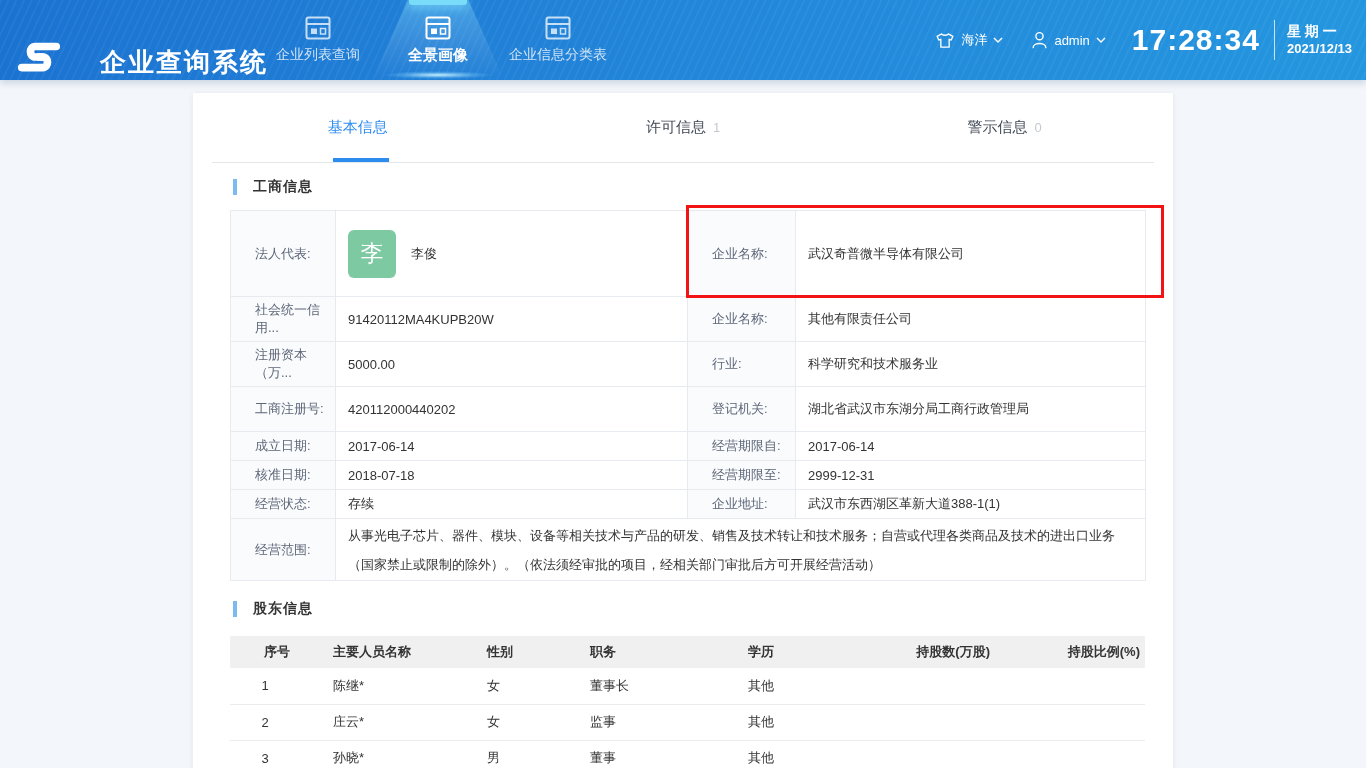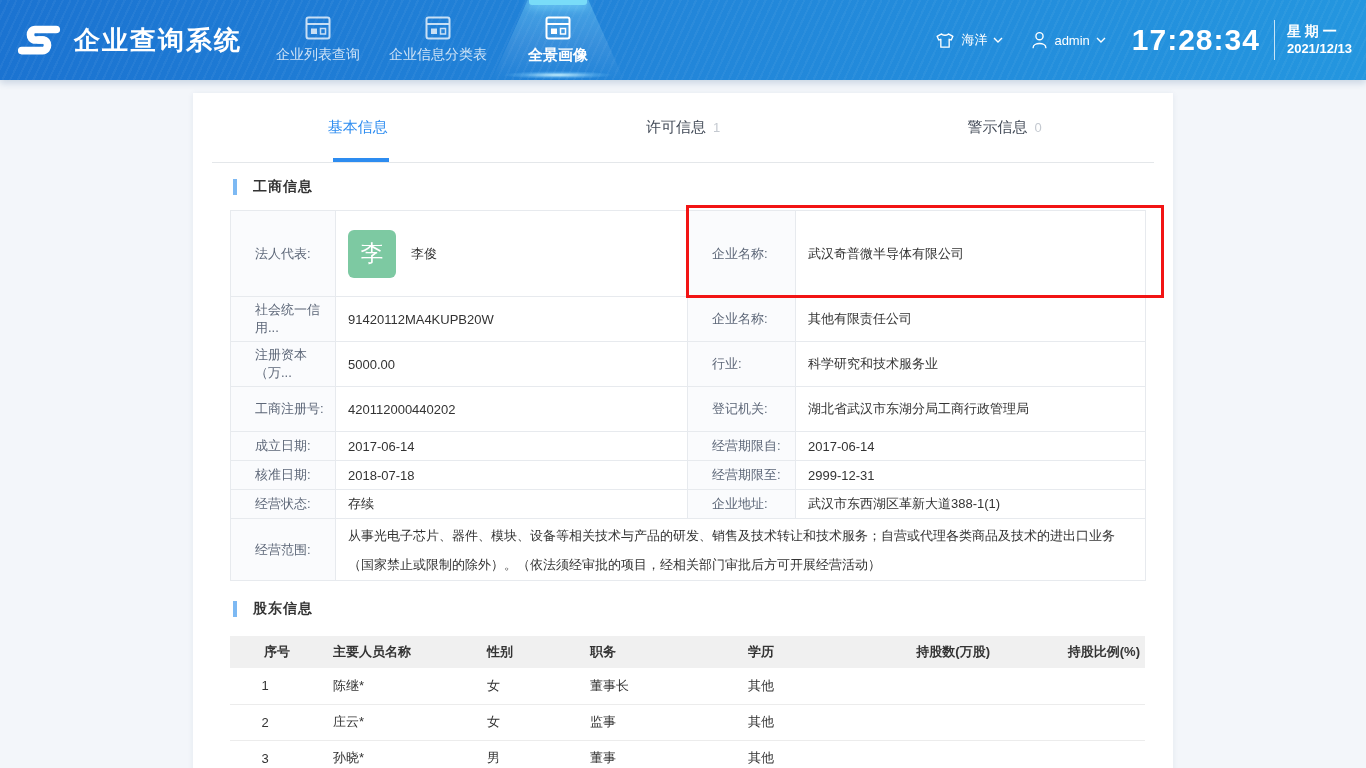--- a/index.html
+++ b/index.html
@@ -9,21 +9,21 @@
 
   
   .app-header {
     position:relative; height:80px; display:flex; align-items:stretch;
     background:
       repeating-linear-gradient(115deg, rgba(255,255,255,.045) 0 2px, rgba(255,255,255,0) 2px 7px),
       linear-gradient(97deg,#1b73d1 0%, #2285d9 48%, #2496df 100%);
     box-shadow:0 3px 7px rgba(10,60,120,.18);
     color:#fff; z-index:5;
   }
-  .logo-block { display:flex; align-items:center; width:258px; padding-left:16px; }
+  .logo-block { display:flex; align-items:flex-end; width:258px; padding-left:16px;gap:26px; }
   .logo-mark { width:46px; height:46px; margin-right:12px; flex:none; }
   .app-title { font-size:26px; font-weight:bold; letter-spacing:2px; white-space:nowrap; }
 
   .main-nav { display:flex; align-items:stretch; }
   .nav-item {
     position:relative; width:120px; display:flex; flex-direction:column;
     align-items:center; justify-content:center; gap:6px; cursor:pointer;
   }
   .nav-item .nav-icon { opacity:.75; z-index:1; }
   .nav-item .nav-label { font-size:14px; color:rgba(255,255,255,.78); z-index:1; white-space:nowrap; }
@@ -130,44 +130,44 @@
         <span class="nav-icon">
           <svg width="26" height="24" viewBox="0 0 26 24" fill="none">
             <rect x="1.5" y="1.5" width="23" height="21" rx="2" stroke="#ffffff" stroke-width="2"></rect>
             <line x1="1.5" y1="8" x2="24.5" y2="8" stroke="#ffffff" stroke-width="2"></line>
             <rect x="6" y="12.5" width="6" height="5.5" fill="#ffffff"></rect>
             <rect x="15.5" y="12.5" width="5" height="5.5" stroke="#ffffff" stroke-width="1.5"></rect>
           </svg>
         </span>
         <span class="nav-label">企业列表查询</span>
       </div>
-      <div class="nav-item">
-        <span class="nav-icon">
-          <svg width="26" height="24" viewBox="0 0 26 24" fill="none">
-            <rect x="1.5" y="1.5" width="23" height="21" rx="2" stroke="#ffffff" stroke-width="2"></rect>
-            <line x1="1.5" y1="8" x2="24.5" y2="8" stroke="#ffffff" stroke-width="2"></line>
-            <rect x="6" y="12.5" width="6" height="5.5" fill="#ffffff"></rect>
-            <rect x="15.5" y="12.5" width="5" height="5.5" stroke="#ffffff" stroke-width="1.5"></rect>
-          </svg>
-        </span>
-        <span class="nav-label">企业信息分类表</span>
-      </div>
       <div class="nav-item active">
         <span class="beam"></span>
         <span class="active-topbar"></span>
         <span class="active-glow"></span>
         <span class="nav-icon">
           <svg width="26" height="24" viewBox="0 0 26 24" fill="none">
             <rect x="1.5" y="1.5" width="23" height="21" rx="2" stroke="#ffffff" stroke-width="2"></rect>
             <line x1="1.5" y1="8" x2="24.5" y2="8" stroke="#ffffff" stroke-width="2"></line>
             <rect x="6" y="12.5" width="6" height="5.5" fill="#ffffff"></rect>
             <rect x="15.5" y="12.5" width="5" height="5.5" stroke="#ffffff" stroke-width="1.5"></rect>
           </svg>
         </span>
         <span class="nav-label">全景画像</span>
+      </div>
+      <div class="nav-item">
+        <span class="nav-icon">
+          <svg width="26" height="24" viewBox="0 0 26 24" fill="none">
+            <rect x="1.5" y="1.5" width="23" height="21" rx="2" stroke="#ffffff" stroke-width="2"></rect>
+            <line x1="1.5" y1="8" x2="24.5" y2="8" stroke="#ffffff" stroke-width="2"></line>
+            <rect x="6" y="12.5" width="6" height="5.5" fill="#ffffff"></rect>
+            <rect x="15.5" y="12.5" width="5" height="5.5" stroke="#ffffff" stroke-width="1.5"></rect>
+          </svg>
+        </span>
+        <span class="nav-label">企业信息分类表</span>
       </div>
     </nav>
 
     <div class="hdr-spacer"></div>
 
     <div class="hdr-right">
       <div class="hdr-ctrl">
         <span>
           <svg width="20" height="17" viewBox="0 0 24 20" fill="none">
             <path d="M8 2 L2.5 5 L4.5 9.5 L7 8.5 V18 H17 V8.5 L19.5 9.5 L21.5 5 L16 2 C16 4.2 8 4.2 8 2 Z" stroke="#ffffff" stroke-width="1.6" stroke-linejoin="round"></path>

